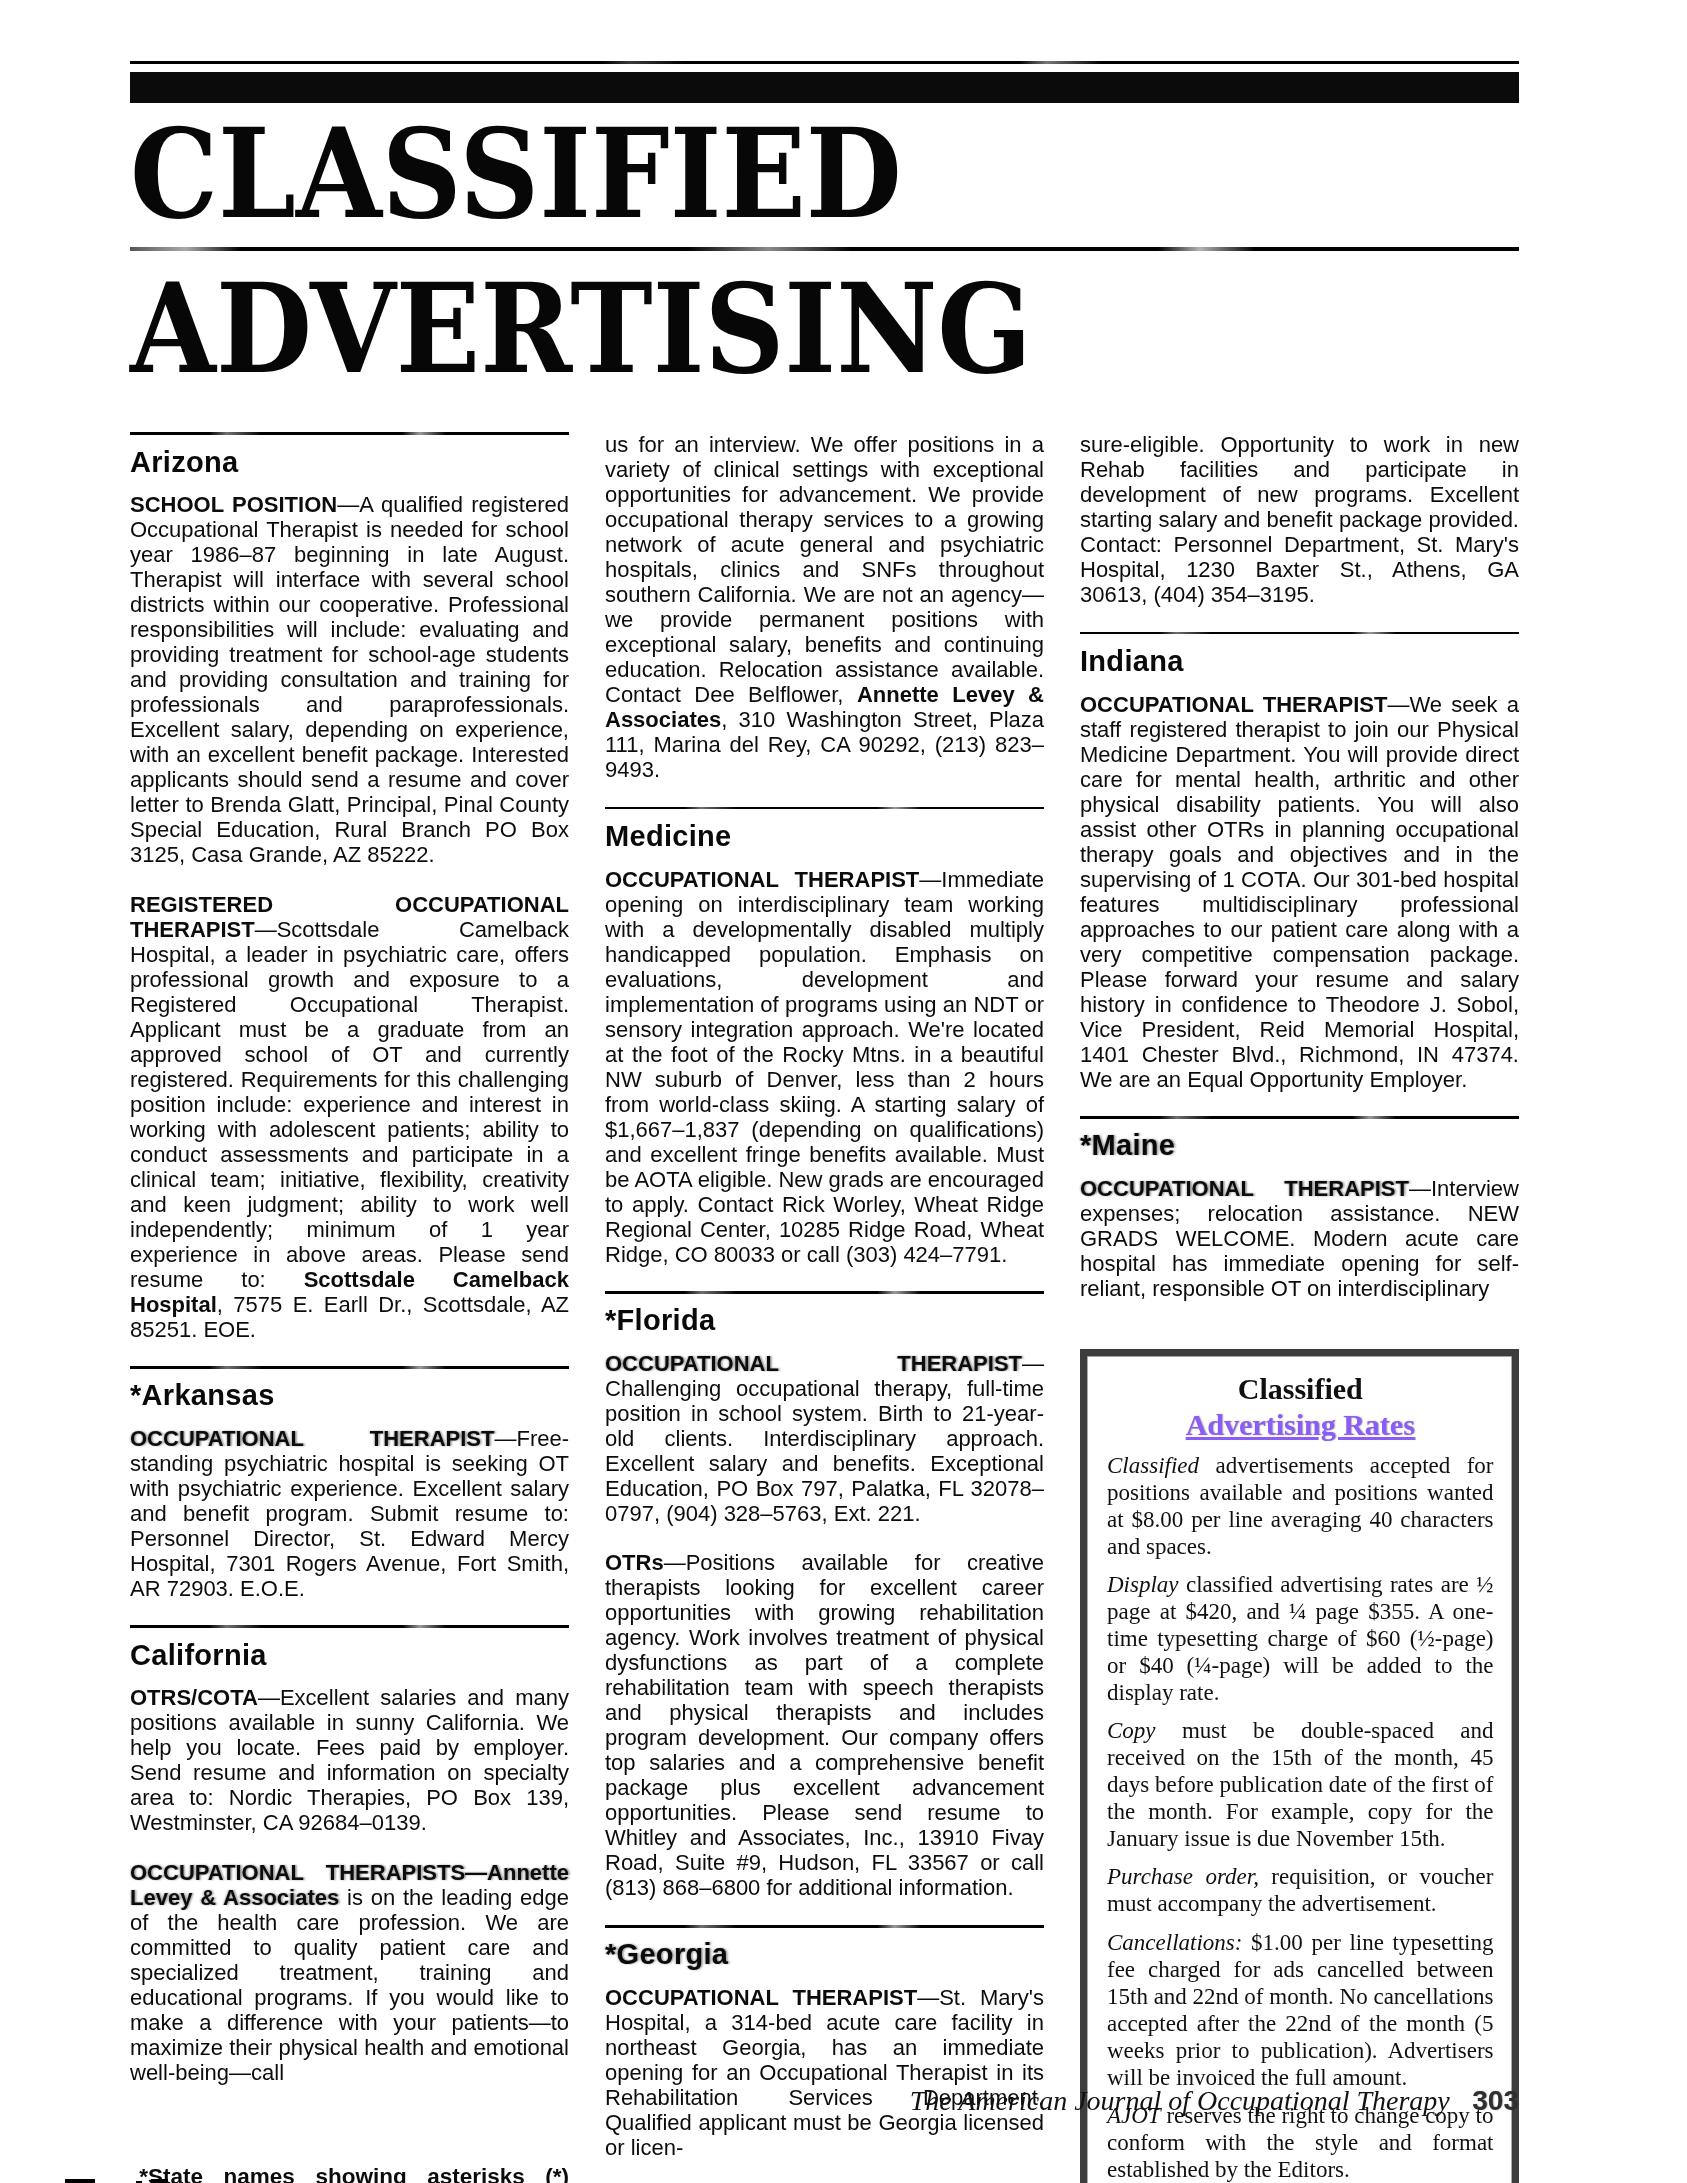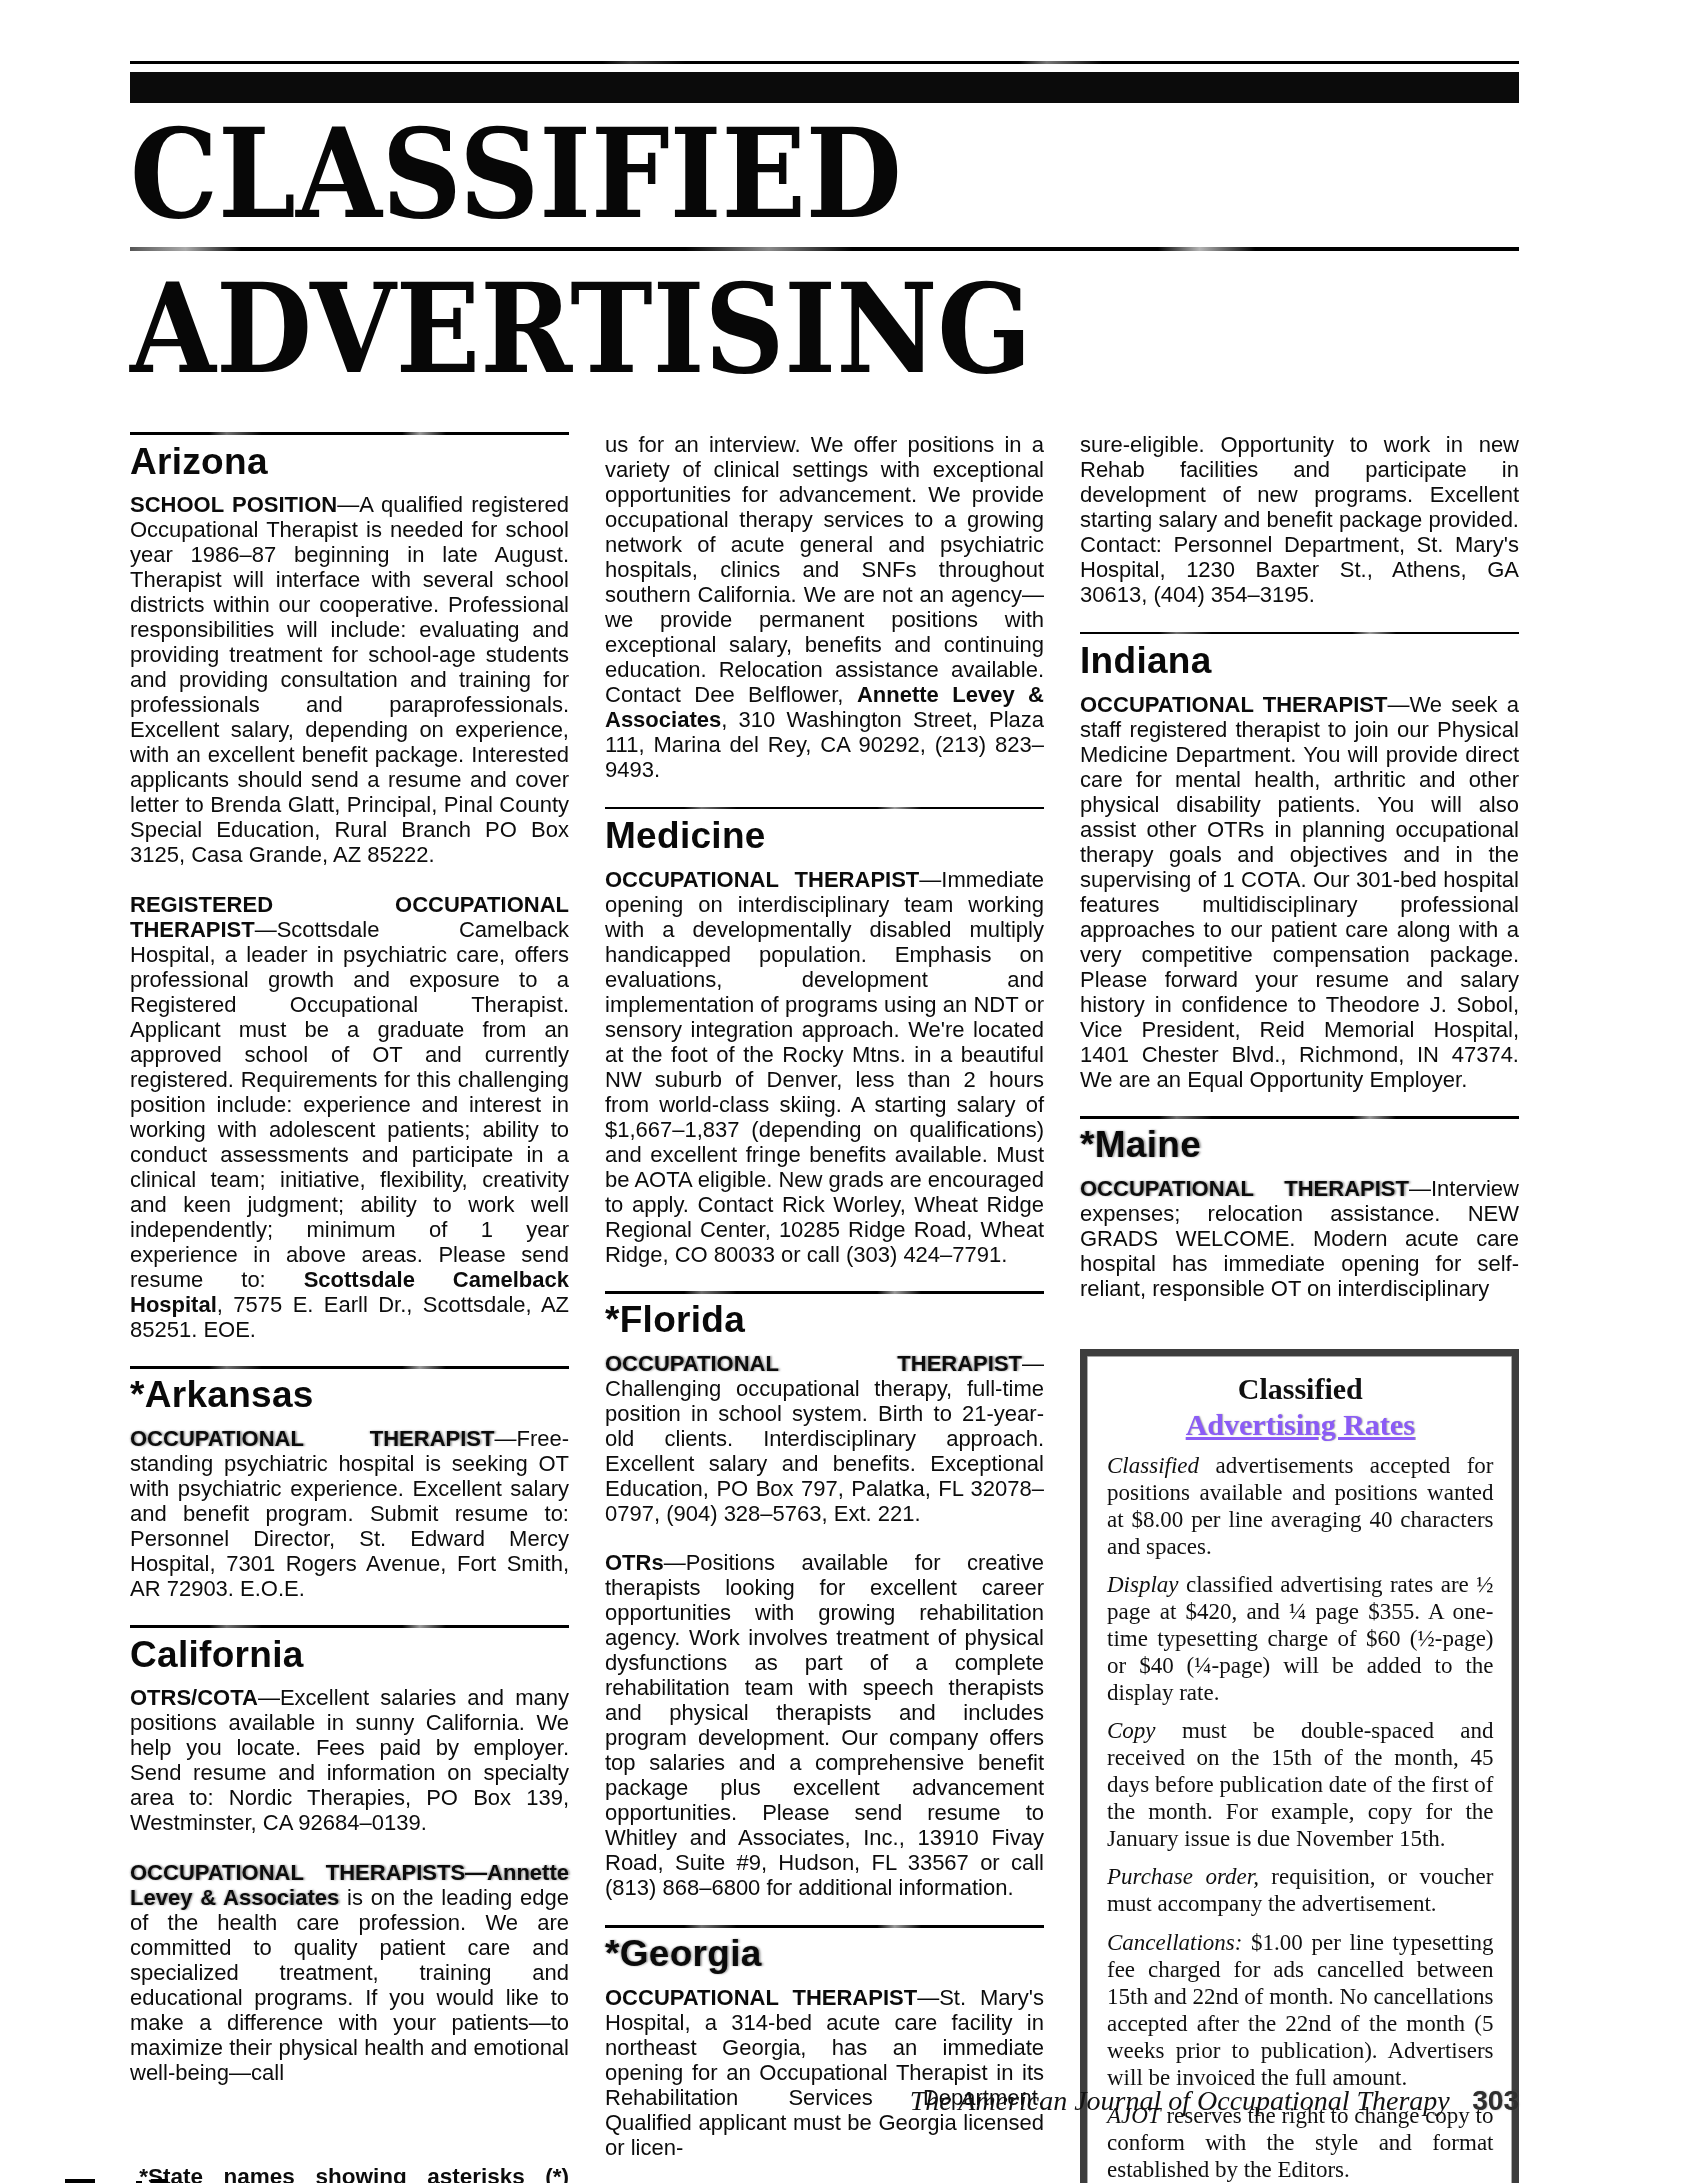--- a/index.html
+++ b/index.html
@@ -24,21 +24,21 @@
     white-space:nowrap;letter-spacing:0px;color:#070707;
   }
   .title-divider{height:4px;margin-top:11.2px;background:linear-gradient(90deg,#555 0%,#aaa 4%,#000 8%,#000 40%,#8a8a8a 46%,#000 52%,#000 74%,#b5b5b5 77%,#000 81%,#000 100%);}
   .big-title.second{margin-top:17px;}
 
   
   .cols{display:flex;gap:36px;margin-top:41px;align-items:flex-start;}
   .col{width:439px;}
 
   .srule{height:2.6px;background:linear-gradient(90deg,#000 0%,#000 18%,#6f6f6f 22%,#000 30%,#000 62%,#9a9a9a 66%,#000 72%,#000 100%);}
-  h2{font-size:37px;line-height:32px;margin:10.6px 0 14.6px 0;font-weight:bold;color:#0a0a0a;letter-spacing:0.3px;}
+  h2{font-size:29px;line-height:32px;margin:10.6px 0 14.6px 0;font-weight:bold;color:#0a0a0a;letter-spacing:0.3px;}
   p.ad{font-size:22px;line-height:25px;text-align:justify;margin:0 0 24.5px 0;}
   p.ad b{font-weight:bold;}
   .smear{text-shadow:1.7px 0 2px rgba(60,60,60,.45), -1.3px 0 1.3px rgba(90,90,90,.3);}
   .gap-before-rule{margin-bottom:9.3px;}
   .cont{margin-top:5.3px;}
 
   .footnote{
     font-weight:bold;font-size:22.5px;line-height:27px;
     margin:78px 0 0 9.3px;text-align:justify;
   }

